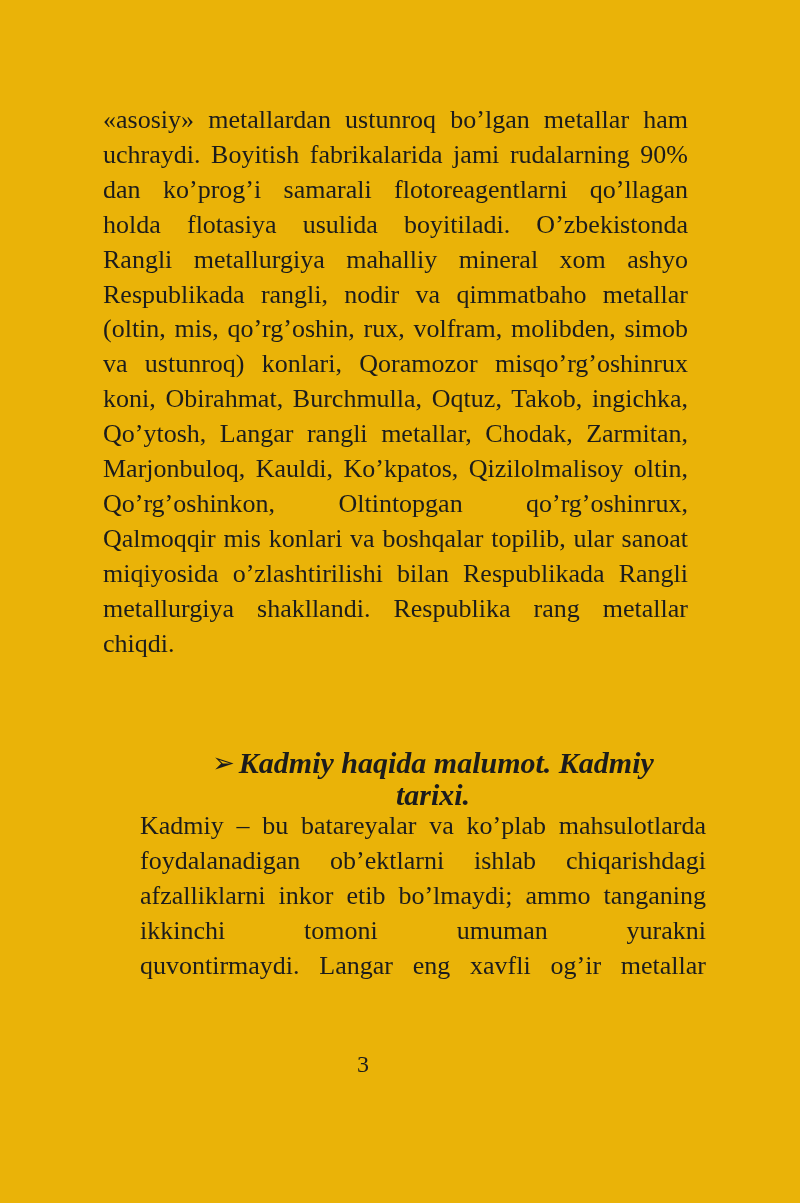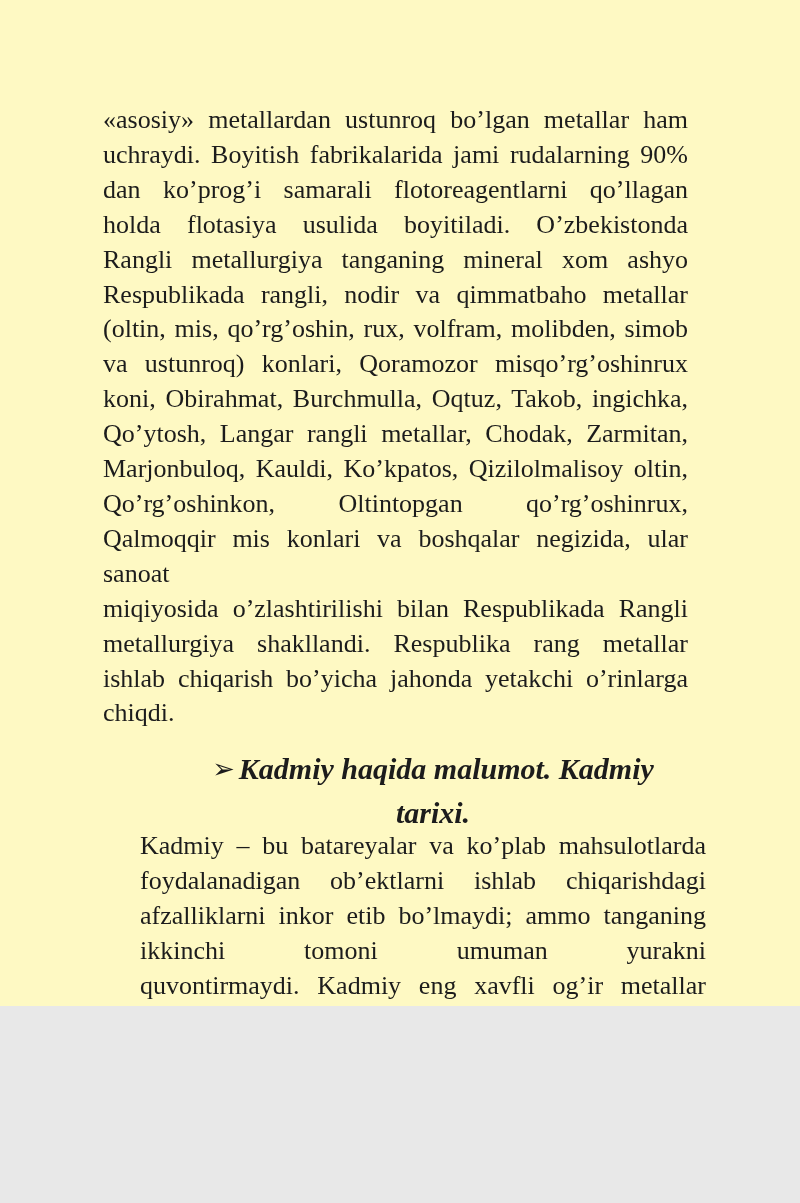--- a/index.html
+++ b/index.html
@@ -1,36 +1,36 @@
 <!DOCTYPE html>
 <html><head>
 <meta charset="utf-8">
 <style>
   html, body { margin: 0; padding: 0; background: #e8e8e8; }
   .page {
     position: relative;
     width: 800px;
-    height: 1006px;
-    background: #fef9c3;
+    height: 1203px;
+    background: #eab308;
     overflow: hidden;
     font-family: "Liberation Serif", "DejaVu Serif", serif;
     color: #1c1c1c;
   }
   .para {
     position: absolute;
     font-size: 26px;
   }
   .para1 {
     top: 103px;
     left: 103px;
     width: 585px;
     line-height: 34.9px;
   }
   .para2 {
-    top: 828px;
+    top: 808px;
     left: 140px;
     width: 566px;
     line-height: 35px;
   }
   .jline {
     text-align: justify;
     text-align-last: justify;
     white-space: normal;
   }
   
@@ -40,21 +40,21 @@
   }
   .heading {
     position: absolute;
     top: 747px;
     left: 150px;
     width: 566px;
     text-align: center;
     font-weight: bold;
     font-style: italic;
     font-size: 30px;
-    line-height: 44px;
+    line-height: 32px;
   }
   .heading .bullet {
     font-family: "DejaVu Sans", sans-serif;
     font-style: normal;
     font-size: 27px;
     margin-right: 4px;
     vertical-align: 1px;
   }
   .page-number {
     position: absolute;
@@ -68,45 +68,44 @@
 </head>
 <body>
 
 <div class="page">
 
   <div class="para para1">
       <div class="jline">«asosiy» metallardan ustunroq bo’lgan metallar ham</div>
       <div class="jline">uchraydi. Boyitish fabrikalarida jami rudalarning 90%</div>
       <div class="jline">dan ko’prog’i samarali flotoreagentlarni qo’llagan</div>
       <div class="jline">holda flotasiya usulida boyitiladi. O’zbekistonda</div>
-      <div class="jline">Rangli metallurgiya tanganing mineral xom ashyo</div>
+      <div class="jline">Rangli metallurgiya mahalliy mineral xom ashyo</div>
       <div class="jline">Respublikada rangli, nodir va qimmatbaho metallar</div>
       <div class="jline">(oltin, mis, qo’rg’oshin, rux, volfram, molibden, simob</div>
       <div class="jline">va ustunroq) konlari, Qoramozor misqo’rg’oshinrux</div>
       <div class="jline">koni, Obirahmat, Burchmulla, Oqtuz, Takob, ingichka,</div>
       <div class="jline">Qo’ytosh, Langar rangli metallar, Chodak, Zarmitan,</div>
       <div class="jline">Marjonbuloq, Kauldi, Ko’kpatos, Qizilolmalisoy oltin,</div>
       <div class="jline">Qo’rg’oshinkon, Oltintopgan qo’rg’oshinrux,</div>
-      <div class="jline">Qalmoqqir mis konlari va boshqalar negizida, ular sanoat</div>
+      <div class="jline">Qalmoqqir mis konlari va boshqalar topilib, ular sanoat</div>
       <div class="jline">miqiyosida o’zlashtirilishi bilan Respublikada Rangli</div>
       <div class="jline">metallurgiya shakllandi. Respublika rang metallar</div>
-      <div class="jline">ishlab chiqarish bo’yicha jahonda yetakchi o’rinlarga</div>
       <div class="jline">chiqdi.</div>
     </div>
 
   <div class="heading">
     <div>
       <span class="bullet">➢</span><span>Kadmiy haqida malumot. Kadmiy</span>
     </div>
     <div>tarixi.</div>
   </div>
 
   <div class="para para2">
       <div class="jline">Kadmiy – bu batareyalar va ko’plab mahsulotlarda</div>
       <div class="jline">foydalanadigan ob’ektlarni ishlab chiqarishdagi</div>
       <div class="jline">afzalliklarni inkor etib bo’lmaydi; ammo tanganing</div>
       <div class="jline">ikkinchi tomoni umuman yurakni</div>
-      <div class="jline">quvontirmaydi. Kadmiy eng xavfli og’ir metallar</div>
+      <div class="jline">quvontirmaydi. Langar eng xavfli og’ir metallar</div>
     </div>
 
   <div class="page-number">3</div>
 
 </div>
 
 </body></html>

